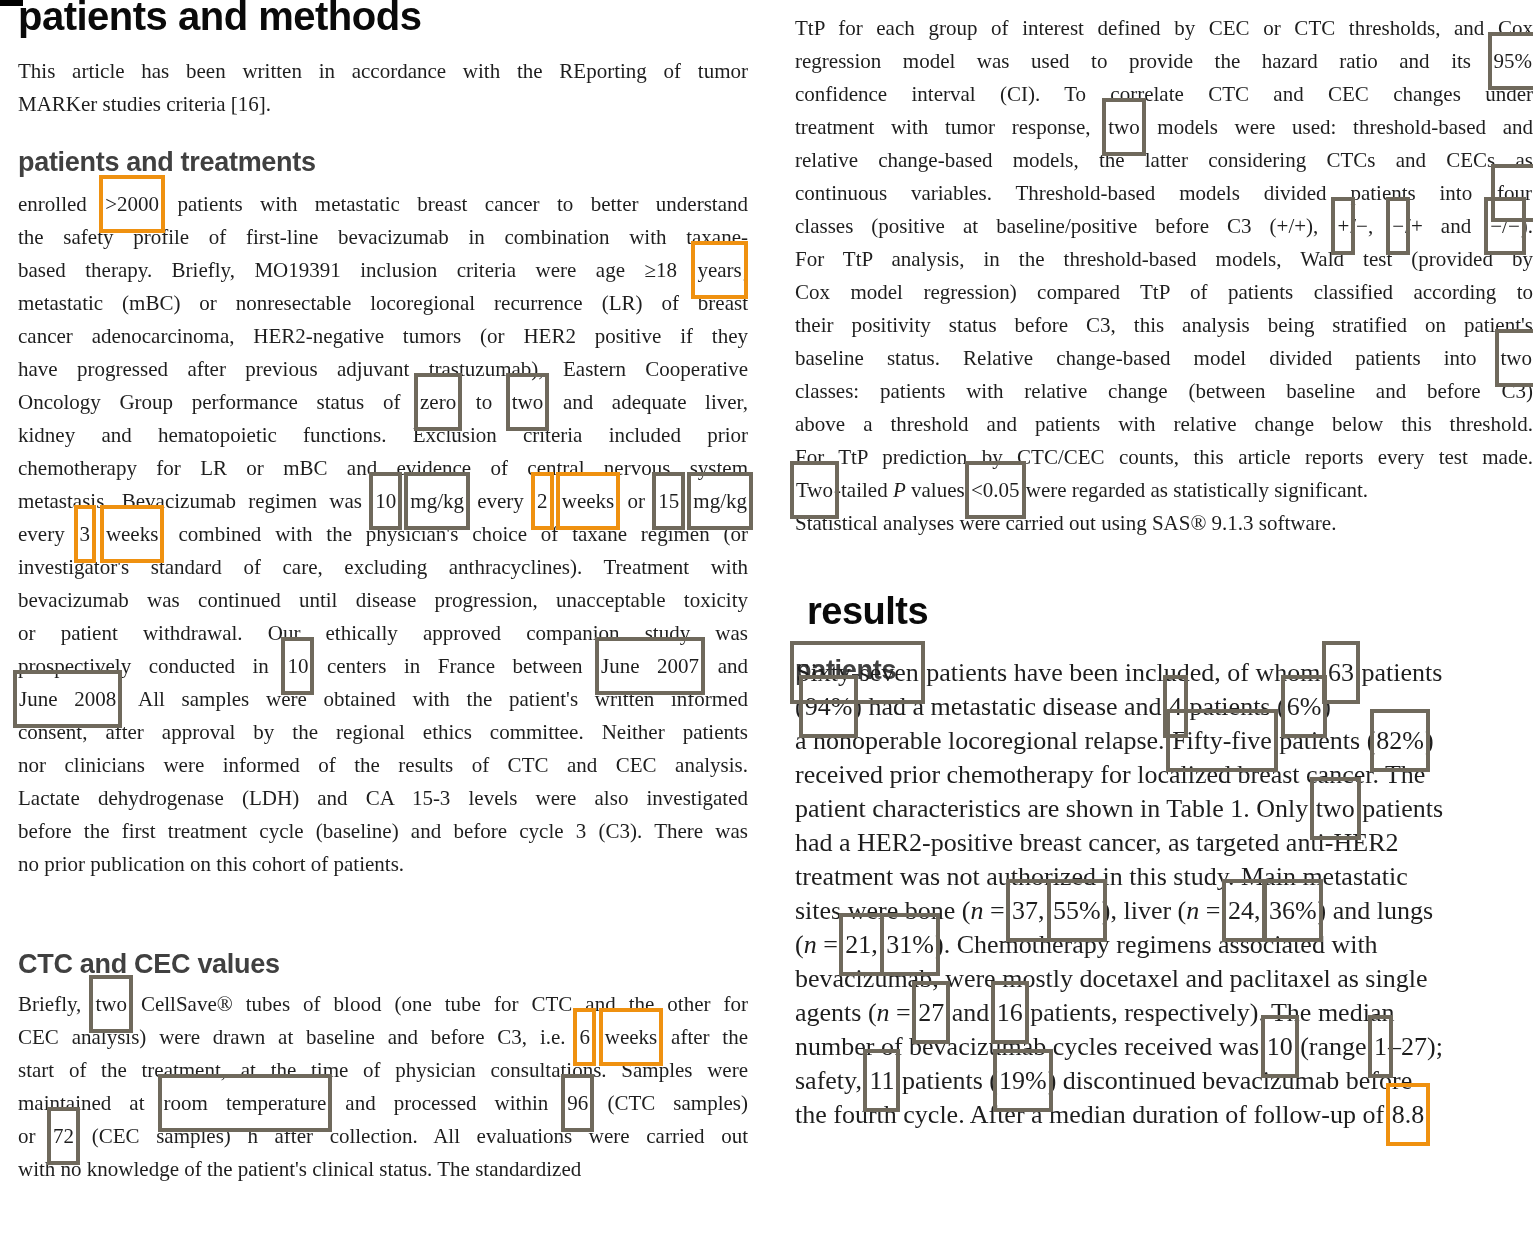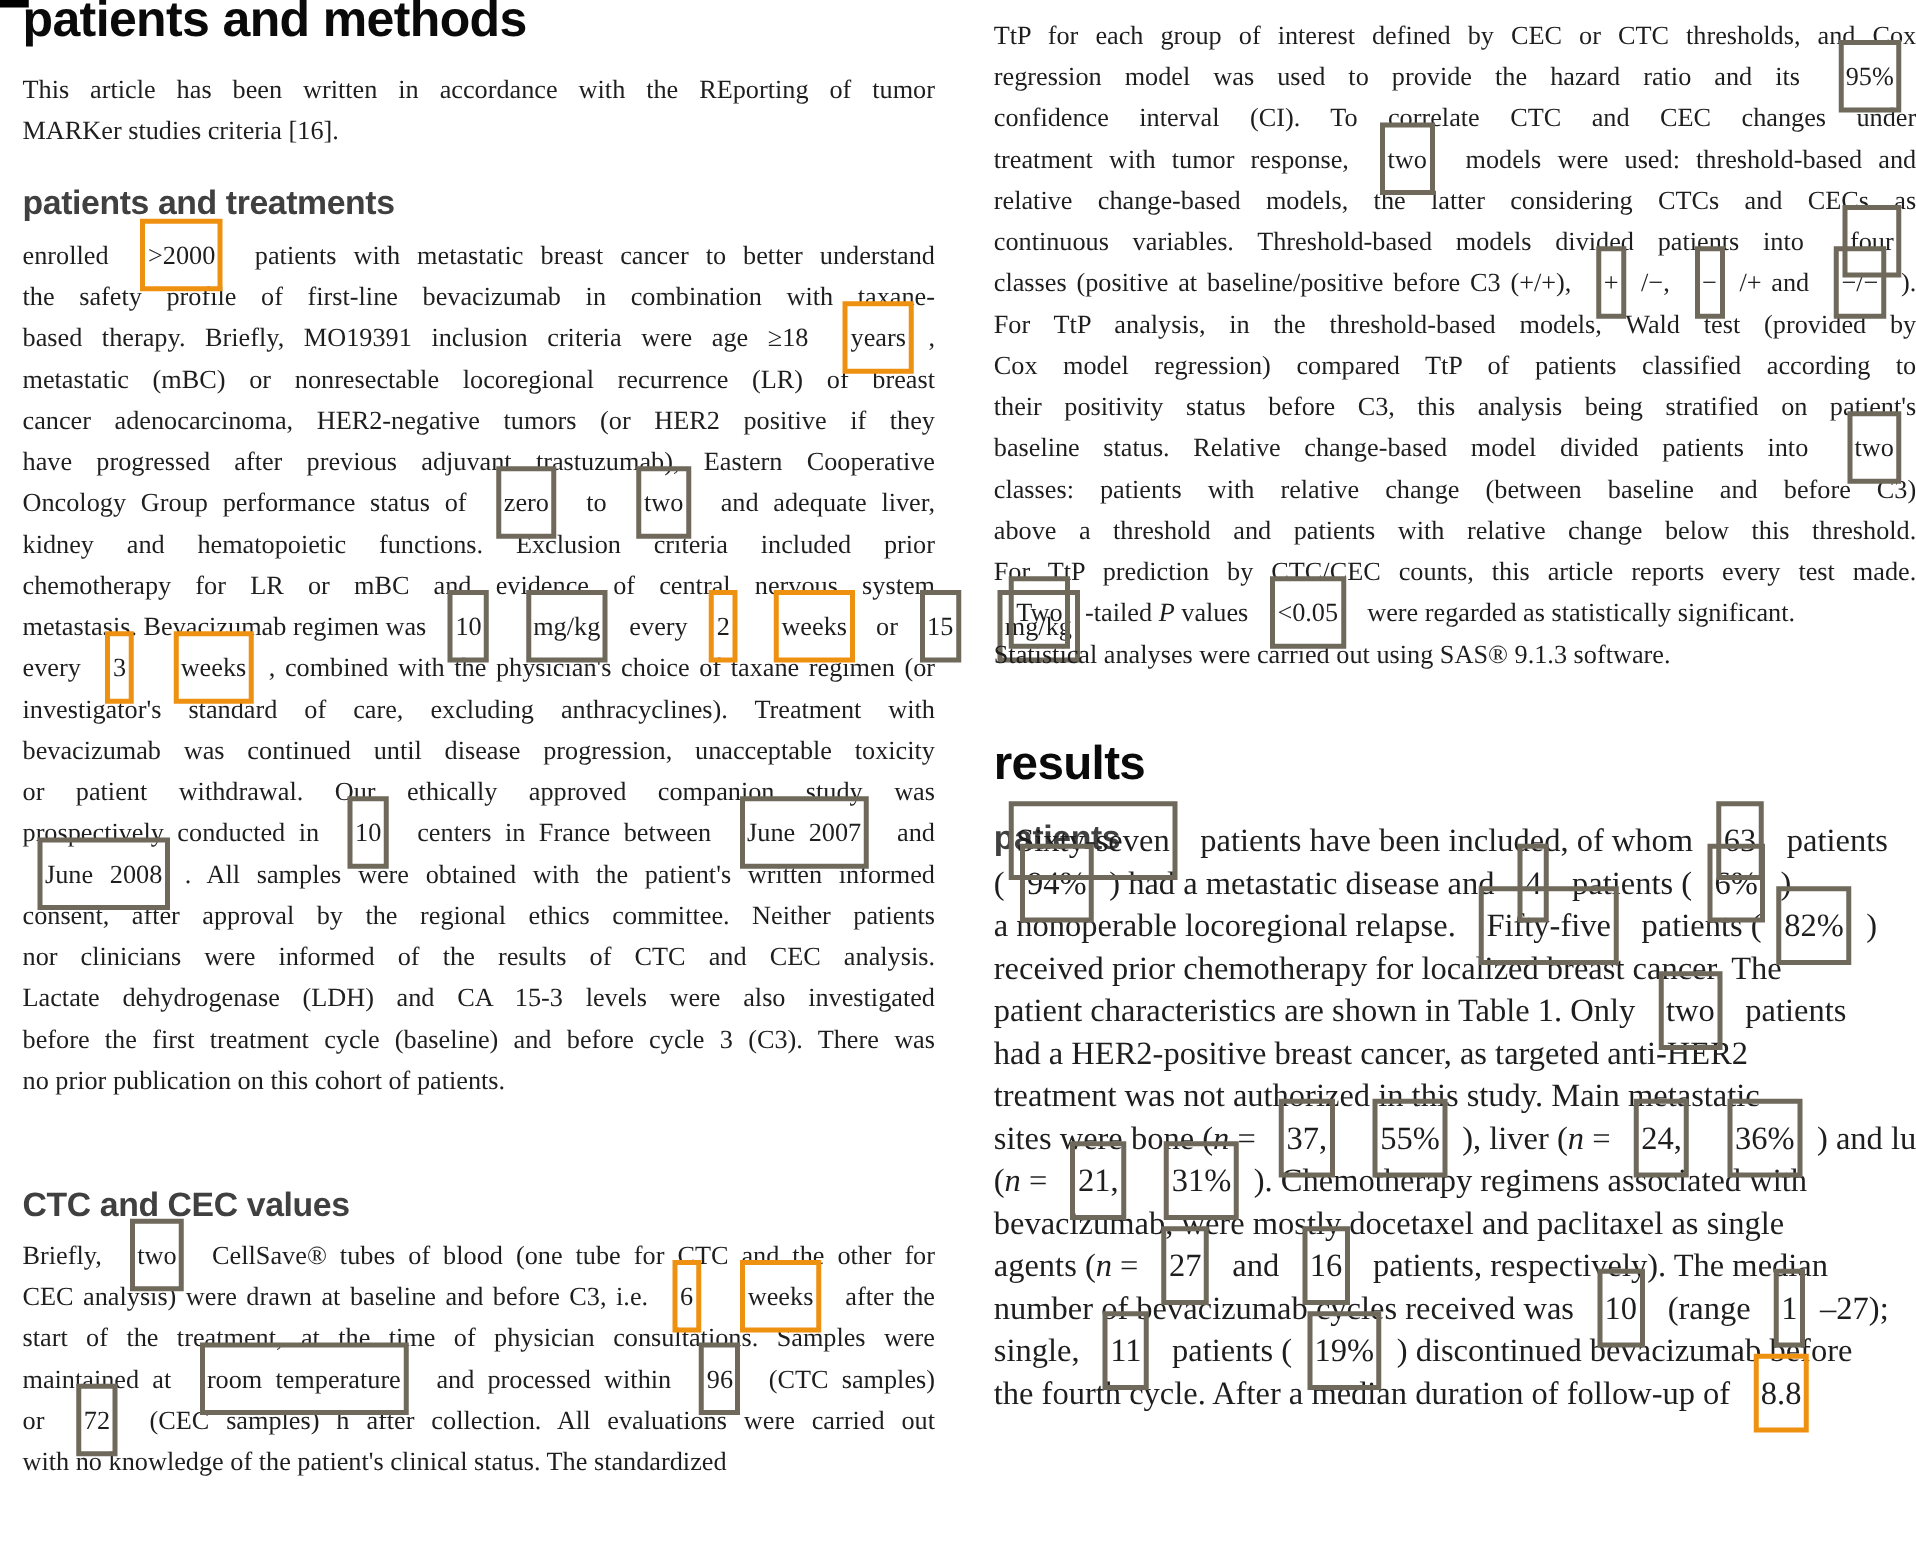--- a/index.html
+++ b/index.html
@@ -23,21 +23,21 @@
   }
   .para{position:absolute;left:0;width:100%;}
   .line{
     font-size:21px;line-height:33px;height:33px;white-space:nowrap;
   }
   .results .line{font-size:26px;line-height:34px;height:34px;}
   .line.j{text-align:justify;text-align-last:justify;}
   .it{font-style:italic;}
   .box{
     outline:4px solid var(--gray);outline-offset:1px;
-    padding:12px 1px;margin:0 17px;
+    padding:12px 1px;margin:0 0;
   }
   .box.orange{outline-color:var(--orange);}
   #corner-mark{
     position:absolute;left:0;top:0;width:23px;height:6px;background:#000;
   }
 </style>
 </head>
 <body>
 
 <div id="corner-mark"></div>
@@ -101,33 +101,33 @@
       <div class="line j"><span>Cox model regression) compared TtP of patients classified according to</span></div>
       <div class="line j"><span>their positivity status before C3, this analysis being stratified on patient's</span></div>
       <div class="line j"><span>baseline status. Relative change-based model divided patients into </span><span class="box">two</span></div>
       <div class="line j"><span>classes: patients with relative change (between baseline and before C3)</span></div>
       <div class="line j"><span>above a threshold and patients with relative change below this threshold.</span></div>
       <div class="line j"><span>For TtP prediction by CTC/CEC counts, this article reports every test made.</span></div>
       <div class="line"><span class="box">Two</span><span>-tailed </span><span class="it">P</span><span> values </span><span class="box">&lt;0.05</span><span> were regarded as statistically significant.</span></div>
       <div class="line"><span>Statistical analyses were carried out using SAS® 9.1.3 software.</span></div>
     </div>
 
-  <div class="h1" style="position:absolute;top:588px;left:0;font-size:38px;">results</div>
+  <div class="h1" style="position:absolute;top:588px;left:12px;font-size:38px;">results</div>
 
   <div class="h2" style="position:absolute;top:654px;left:0;">patients</div>
 
   <div class="para results" style="top:656px;">
       <div class="line"><span class="box">Sixty-seven</span><span> patients have been included, of whom </span><span class="box">63</span><span> patients</span></div>
       <div class="line"><span>(</span><span class="box">94%</span><span>) had a metastatic disease and </span><span class="box">4</span><span> patients (</span><span class="box">6%</span><span>)</span></div>
       <div class="line"><span>a nonoperable locoregional relapse. </span><span class="box">Fifty-five</span><span> patients (</span><span class="box">82%</span><span>)</span></div>
       <div class="line"><span>received prior chemotherapy for localized breast cancer. The</span></div>
       <div class="line"><span>patient characteristics are shown in Table 1. Only </span><span class="box">two</span><span> patients</span></div>
       <div class="line"><span>had a HER2-positive breast cancer, as targeted anti-HER2</span></div>
       <div class="line"><span>treatment was not authorized in this study. Main metastatic</span></div>
       <div class="line"><span>sites were bone (</span><span class="it">n</span><span> = </span><span class="box">37,</span><span> </span><span class="box">55%</span><span>), liver (</span><span class="it">n</span><span> = </span><span class="box">24,</span><span> </span><span class="box">36%</span><span>) and lungs</span></div>
       <div class="line"><span>(</span><span class="it">n</span><span> = </span><span class="box">21,</span><span> </span><span class="box">31%</span><span>). Chemotherapy regimens associated with</span></div>
       <div class="line"><span>bevacizumab, were mostly docetaxel and paclitaxel as single</span></div>
       <div class="line"><span>agents (</span><span class="it">n</span><span> = </span><span class="box">27</span><span> and </span><span class="box">16</span><span> patients, respectively). The median</span></div>
       <div class="line"><span>number of bevacizumab cycles received was </span><span class="box">10</span><span> (range </span><span class="box">1</span><span>–27);</span></div>
-      <div class="line"><span>single, </span><span class="box">11</span><span> patients (</span><span class="box">19%</span><span>) discontinued bevacizumab before</span></div>
+      <div class="line"><span>safety, </span><span class="box">11</span><span> patients (</span><span class="box">19%</span><span>) discontinued bevacizumab before</span></div>
       <div class="line"><span>the fourth cycle. After a median duration of follow-up of </span><span class="box orange">8.8</span></div>
     </div>
 </div>
 
 </body></html>

